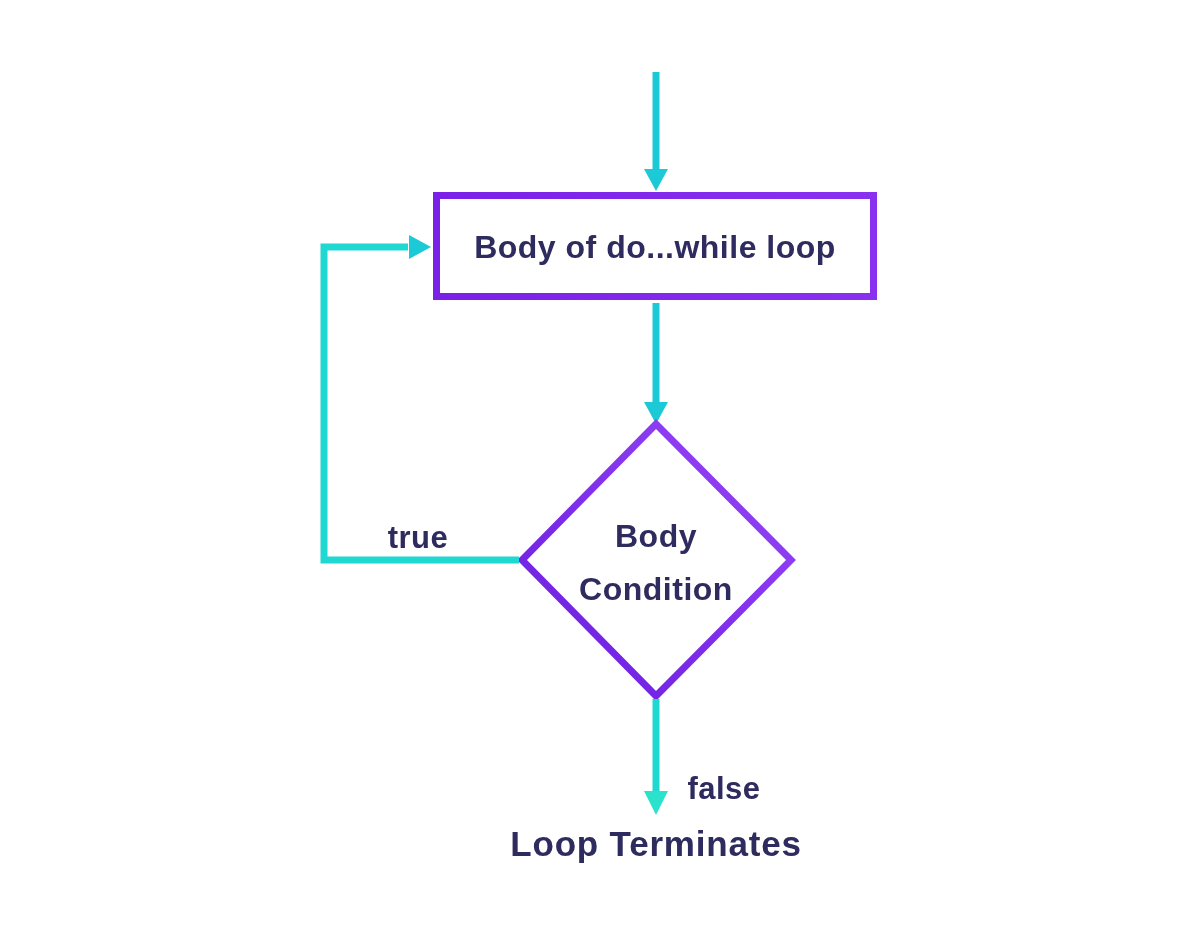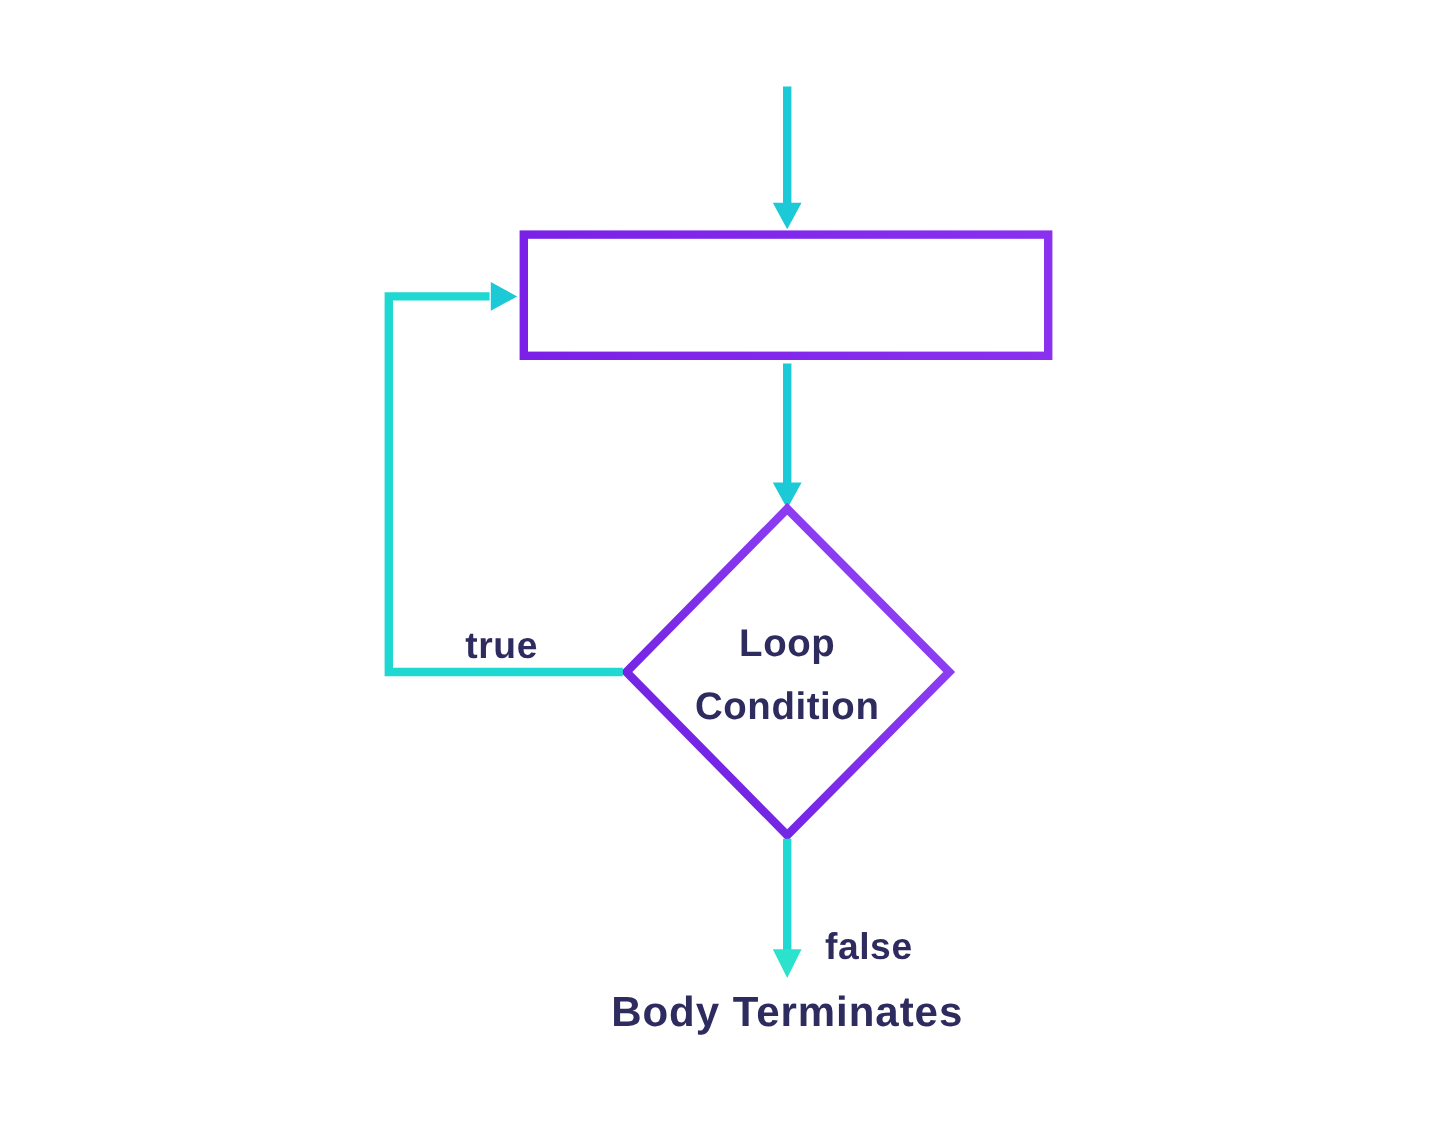--- a/index.html
+++ b/index.html
@@ -62,24 +62,25 @@
 
     <polygon points="656,424 791,560 656,696 522,560" fill="none" stroke="url(#diamondGrad)" stroke-width="7"></polygon>
 
     <polyline points="519,560 324,560 324,247 408,247" fill="none" stroke-width="7" stroke="#1FD8D2"></polyline>
     <polygon points="409,235 409,259 431,247" fill="#1CC9D6"></polygon>
 
     <line x1="656" y1="699" x2="656" y2="793" stroke-width="7" stroke="#1FD8D2"></line>
     <polygon points="644,791 668,791 656,815" fill="#2BE3CC"></polygon>
   </svg>
 
+  <div class="label node-label" style="left:655px; top:247px;">Body of do...while loop</div>
 
-  <div class="label diamond-line" style="left:656px; top:536px;">Loop</div>
+  <div class="label diamond-line" style="left:656px; top:536px;">Body</div>
 
   <div class="label diamond-line" style="left:656px; top:589px;">Condition</div>
 
   <div class="label edge-label" style="left:418px; top:538px;">true</div>
 
   <div class="label edge-label" style="left:724px; top:757px;margin-top:32px;">false</div>
 
-  <div class="label end-label" style="left:656px; top:844px;">Body Terminates</div>
+  <div class="label end-label" style="left:656px; top:844px;">Loop Terminates</div>
 
 </div>
 
 </body></html>

